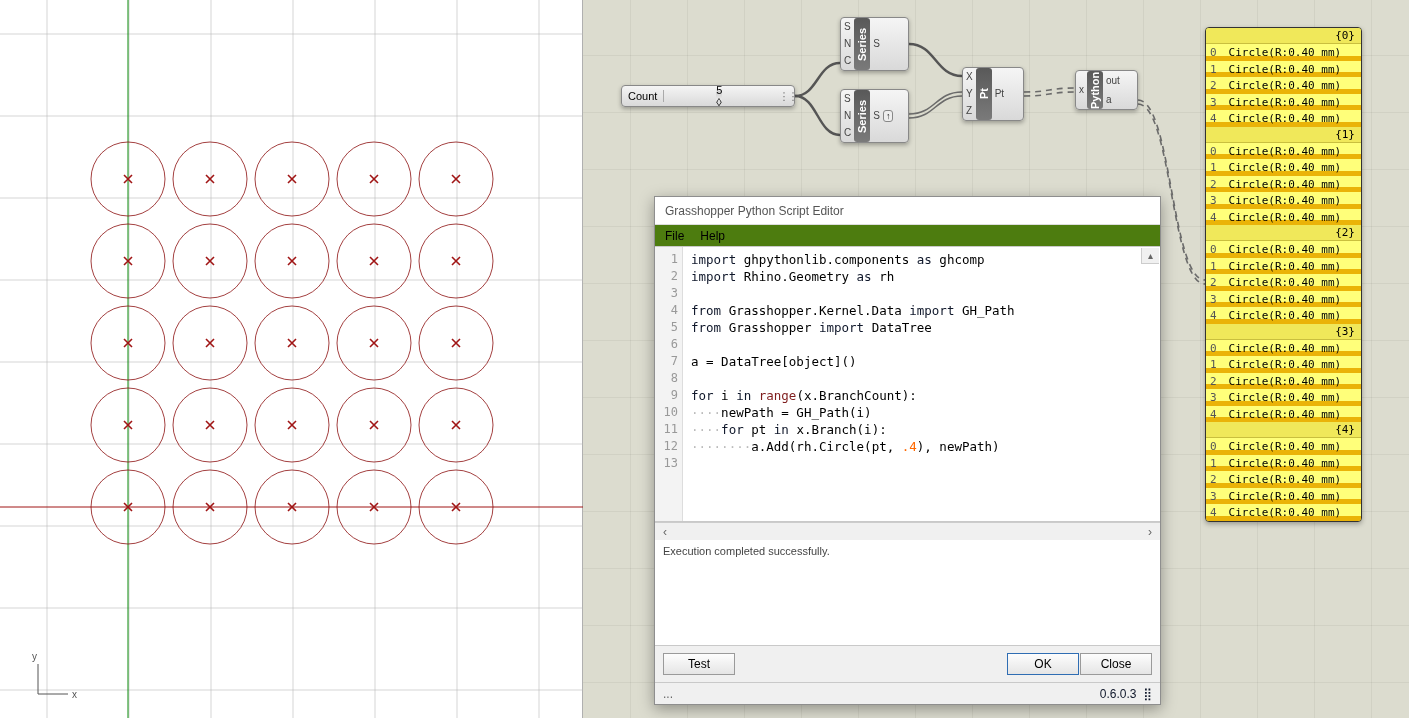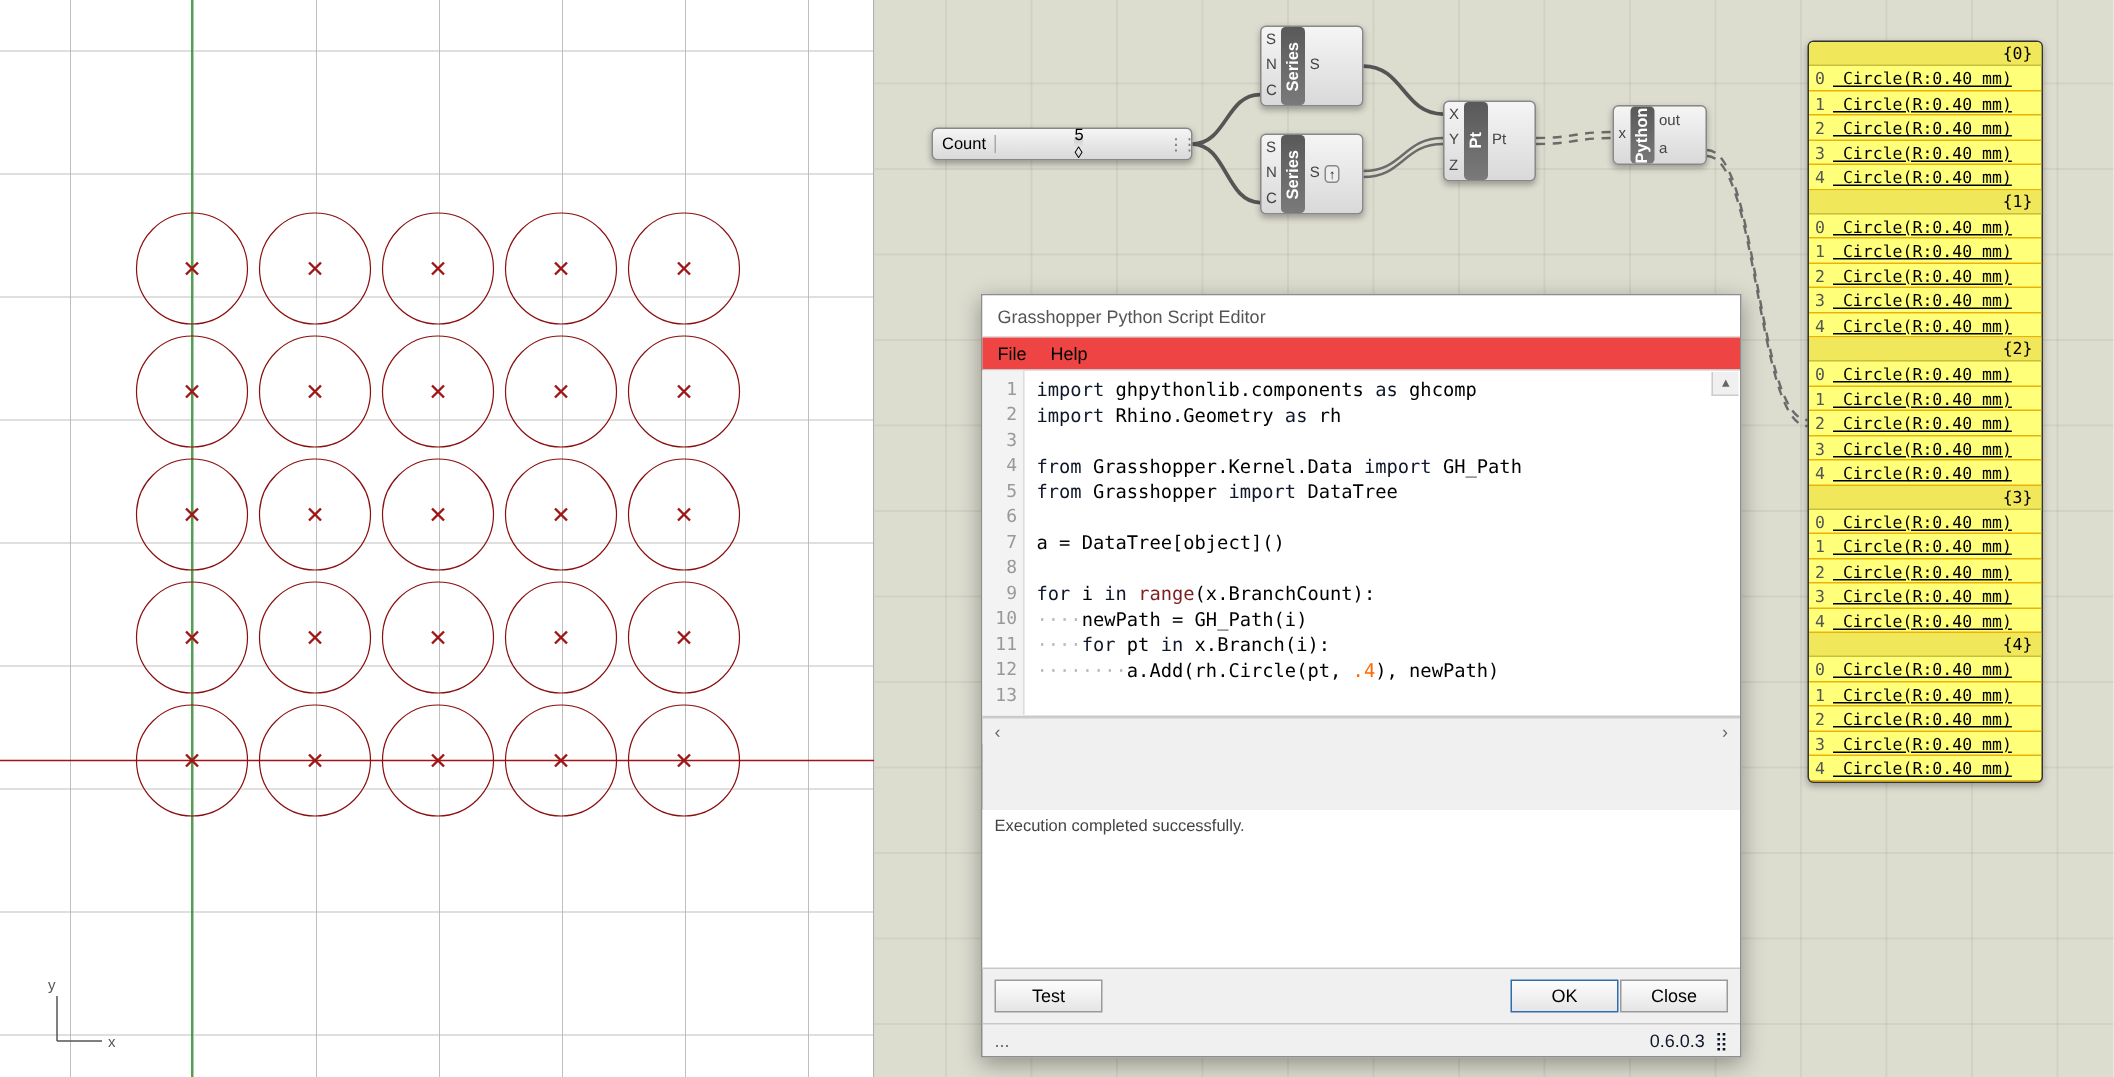--- a/index.html
+++ b/index.html
@@ -90,21 +90,21 @@
     box-shadow:0 2px 5px rgba(0,0,0,.3);
     overflow:hidden;
   }
   .panel .branch-head {
     background:#f0e85a;
     text-align:right;
     padding:1px 6px;
     border-bottom:1px solid #c9bf3e;
     font-size:11px;
   }
-  .panel .row { padding:1px 4px; border-bottom:1px solid #eab308; height:16.5px; line-height:15px;text-decoration:underline;}
+  .panel .row { padding:1px 4px; border-bottom:5px solid #eab308; height:16.5px; line-height:15px;}
   .panel .row .idx { display:inline-block; width:12px; color:#555;}
 
   
   svg.wires { position:absolute; top:0; left:0; pointer-events:none; }
 
   
   .editor {
     position:absolute;
     left:654px; top:196px;
     width:507px; height:509px;
@@ -122,21 +122,21 @@
     color:#555;
     border-bottom:1px solid #ddd;
   }
   .editor .titlebar .x {
     margin-left:auto;
     width:18px; height:18px;
     color:#888;
   }
   .editor .menubar {
     height:22px;
-    background:#ef4444;
+    background:#4d7c0f;
     display:flex; gap:16px;
     padding:0 10px;
     align-items:center;
     border-bottom:1px solid #c9c9c9;
   }
   .editor .code-area {
     display:flex;
     flex:1;
     min-height:0;
     background:#fff;
@@ -171,21 +171,20 @@
   .editor .hscroll .thumb{ flex:1; height:12px; }
   .editor .vscroll-stub{ position:absolute; right:1px; top:51px; width:18px; height:16px; background:#f0f0f0; border-left:1px solid #ccc; border-bottom:1px solid #ccc; color:#666; text-align:center; font-size:10px; line-height:16px;}
   .editor .output {
     height:106px;
     background:#fff;
     border-top:1px solid #fff;
     border-bottom:1px solid #c9c9c9;
     padding:4px 8px;
     color:#444;
     font-size:11px;
-    margin-top:44px;
   }
   .editor .btnbar {
     height:36px;
     display:flex;
     align-items:center;
     padding:0 8px;
     gap:1px;
   }
   .editor .btn {
     min-width:72px;

